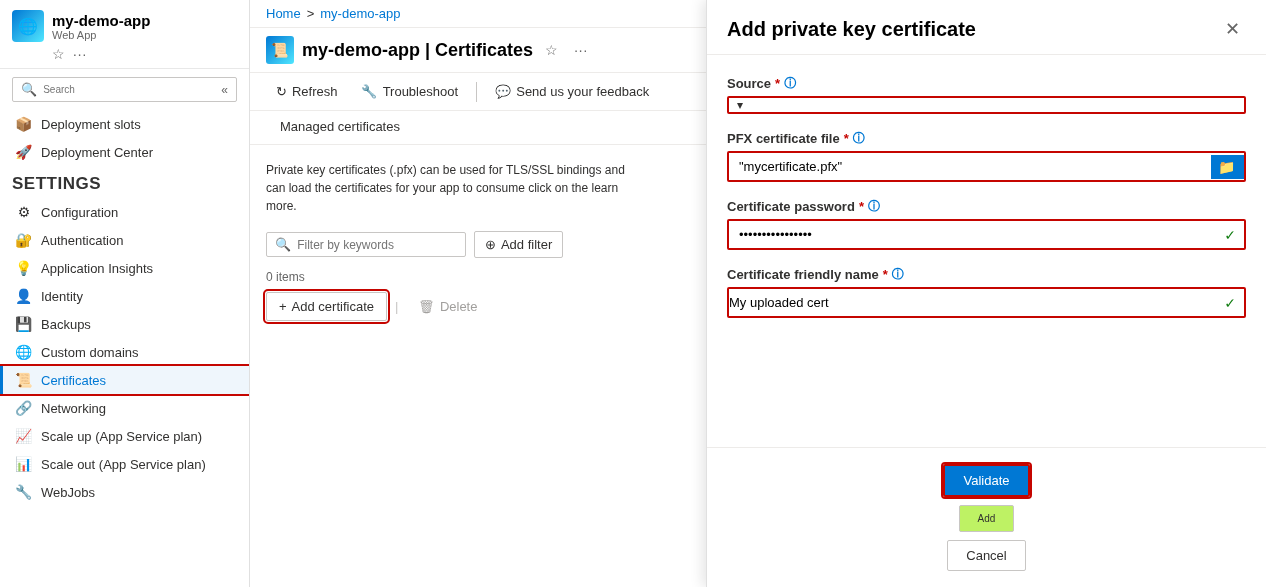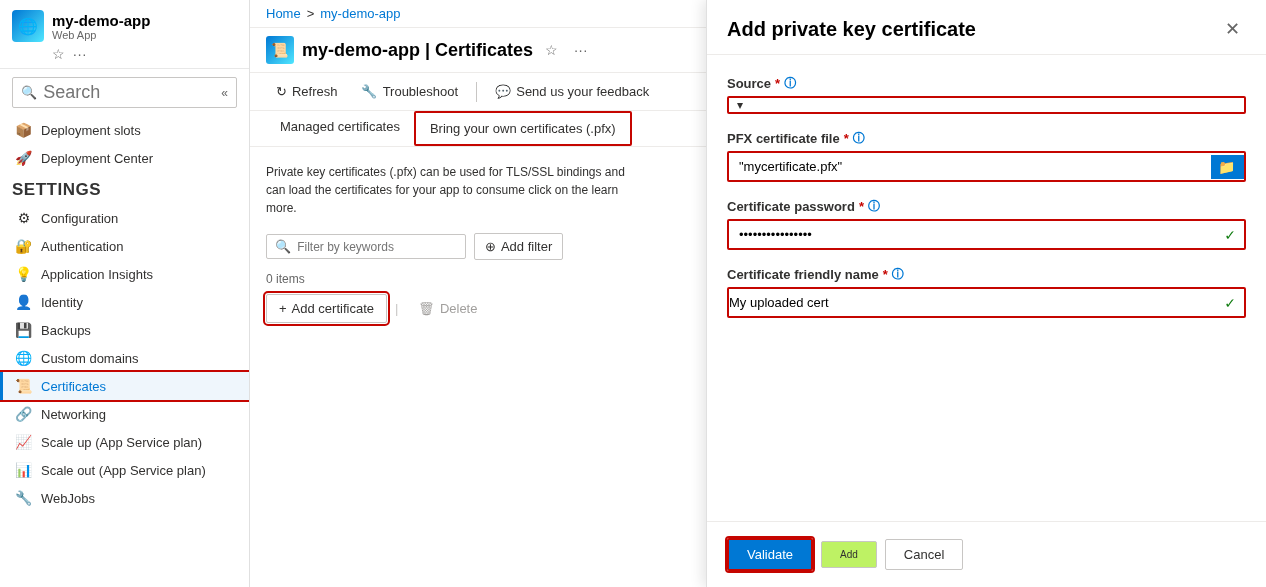--- a/index.html
+++ b/index.html
@@ -47,21 +47,21 @@
       align-items: center;
       border: 1px solid #c8c6c4;
       border-radius: 2px;
       padding: 4px 8px;
       gap: 6px;
       background: #fff;
     }
     .search-box input {
       border: none;
       outline: none;
-      font-size: 18px;
+      font-size: 10px;
       color: #333;
       width: 100%;
       background: transparent;
     }
     .collapse-btn {
       margin-left: auto;
       background: none;
       border: none;
       cursor: pointer;
       font-size: 12px;
@@ -308,20 +308,21 @@
       font-size: 14px;
       display: flex;
       align-items: center;
     }
     .panel-footer {
       padding: 16px 20px;
       border-top: 1px solid #edebe9;
       display: flex;
       align-items: center;
       gap: 8px;
+      flex-direction: column;
     }
     .btn-validate {
       padding: 7px 18px;
       background: #0078d4;
       color: #fff;
       border: 2px solid #c50500;
       border-radius: 2px;
       cursor: pointer;
       font-size: 13px;
       font-weight: 500;
@@ -457,23 +458,20 @@
     <button class="toolbar-btn">
       <span>💬</span>
       <span>Send us your feedback</span>
     </button>
   </div>
 
   <div class="tabs">
     <div class="tab">
       <span>Managed certificates</span>
     </div>
-    <div class="tab highlighted">
-      <span>Bring your own certificates (.pfx)</span>
-    </div>
   </div>
 
   <div class="content-area">
     <p class="info-text">Private key certificates (.pfx) can be used for TLS/SSL bindings and can load the certificates for your app to consume click on the learn more.</p>
 
     <div class="filter-row">
       <div class="filter-input">
         <span>🔍</span>
         <input type="text" placeholder="Filter by keywords" style="">
       </div>

